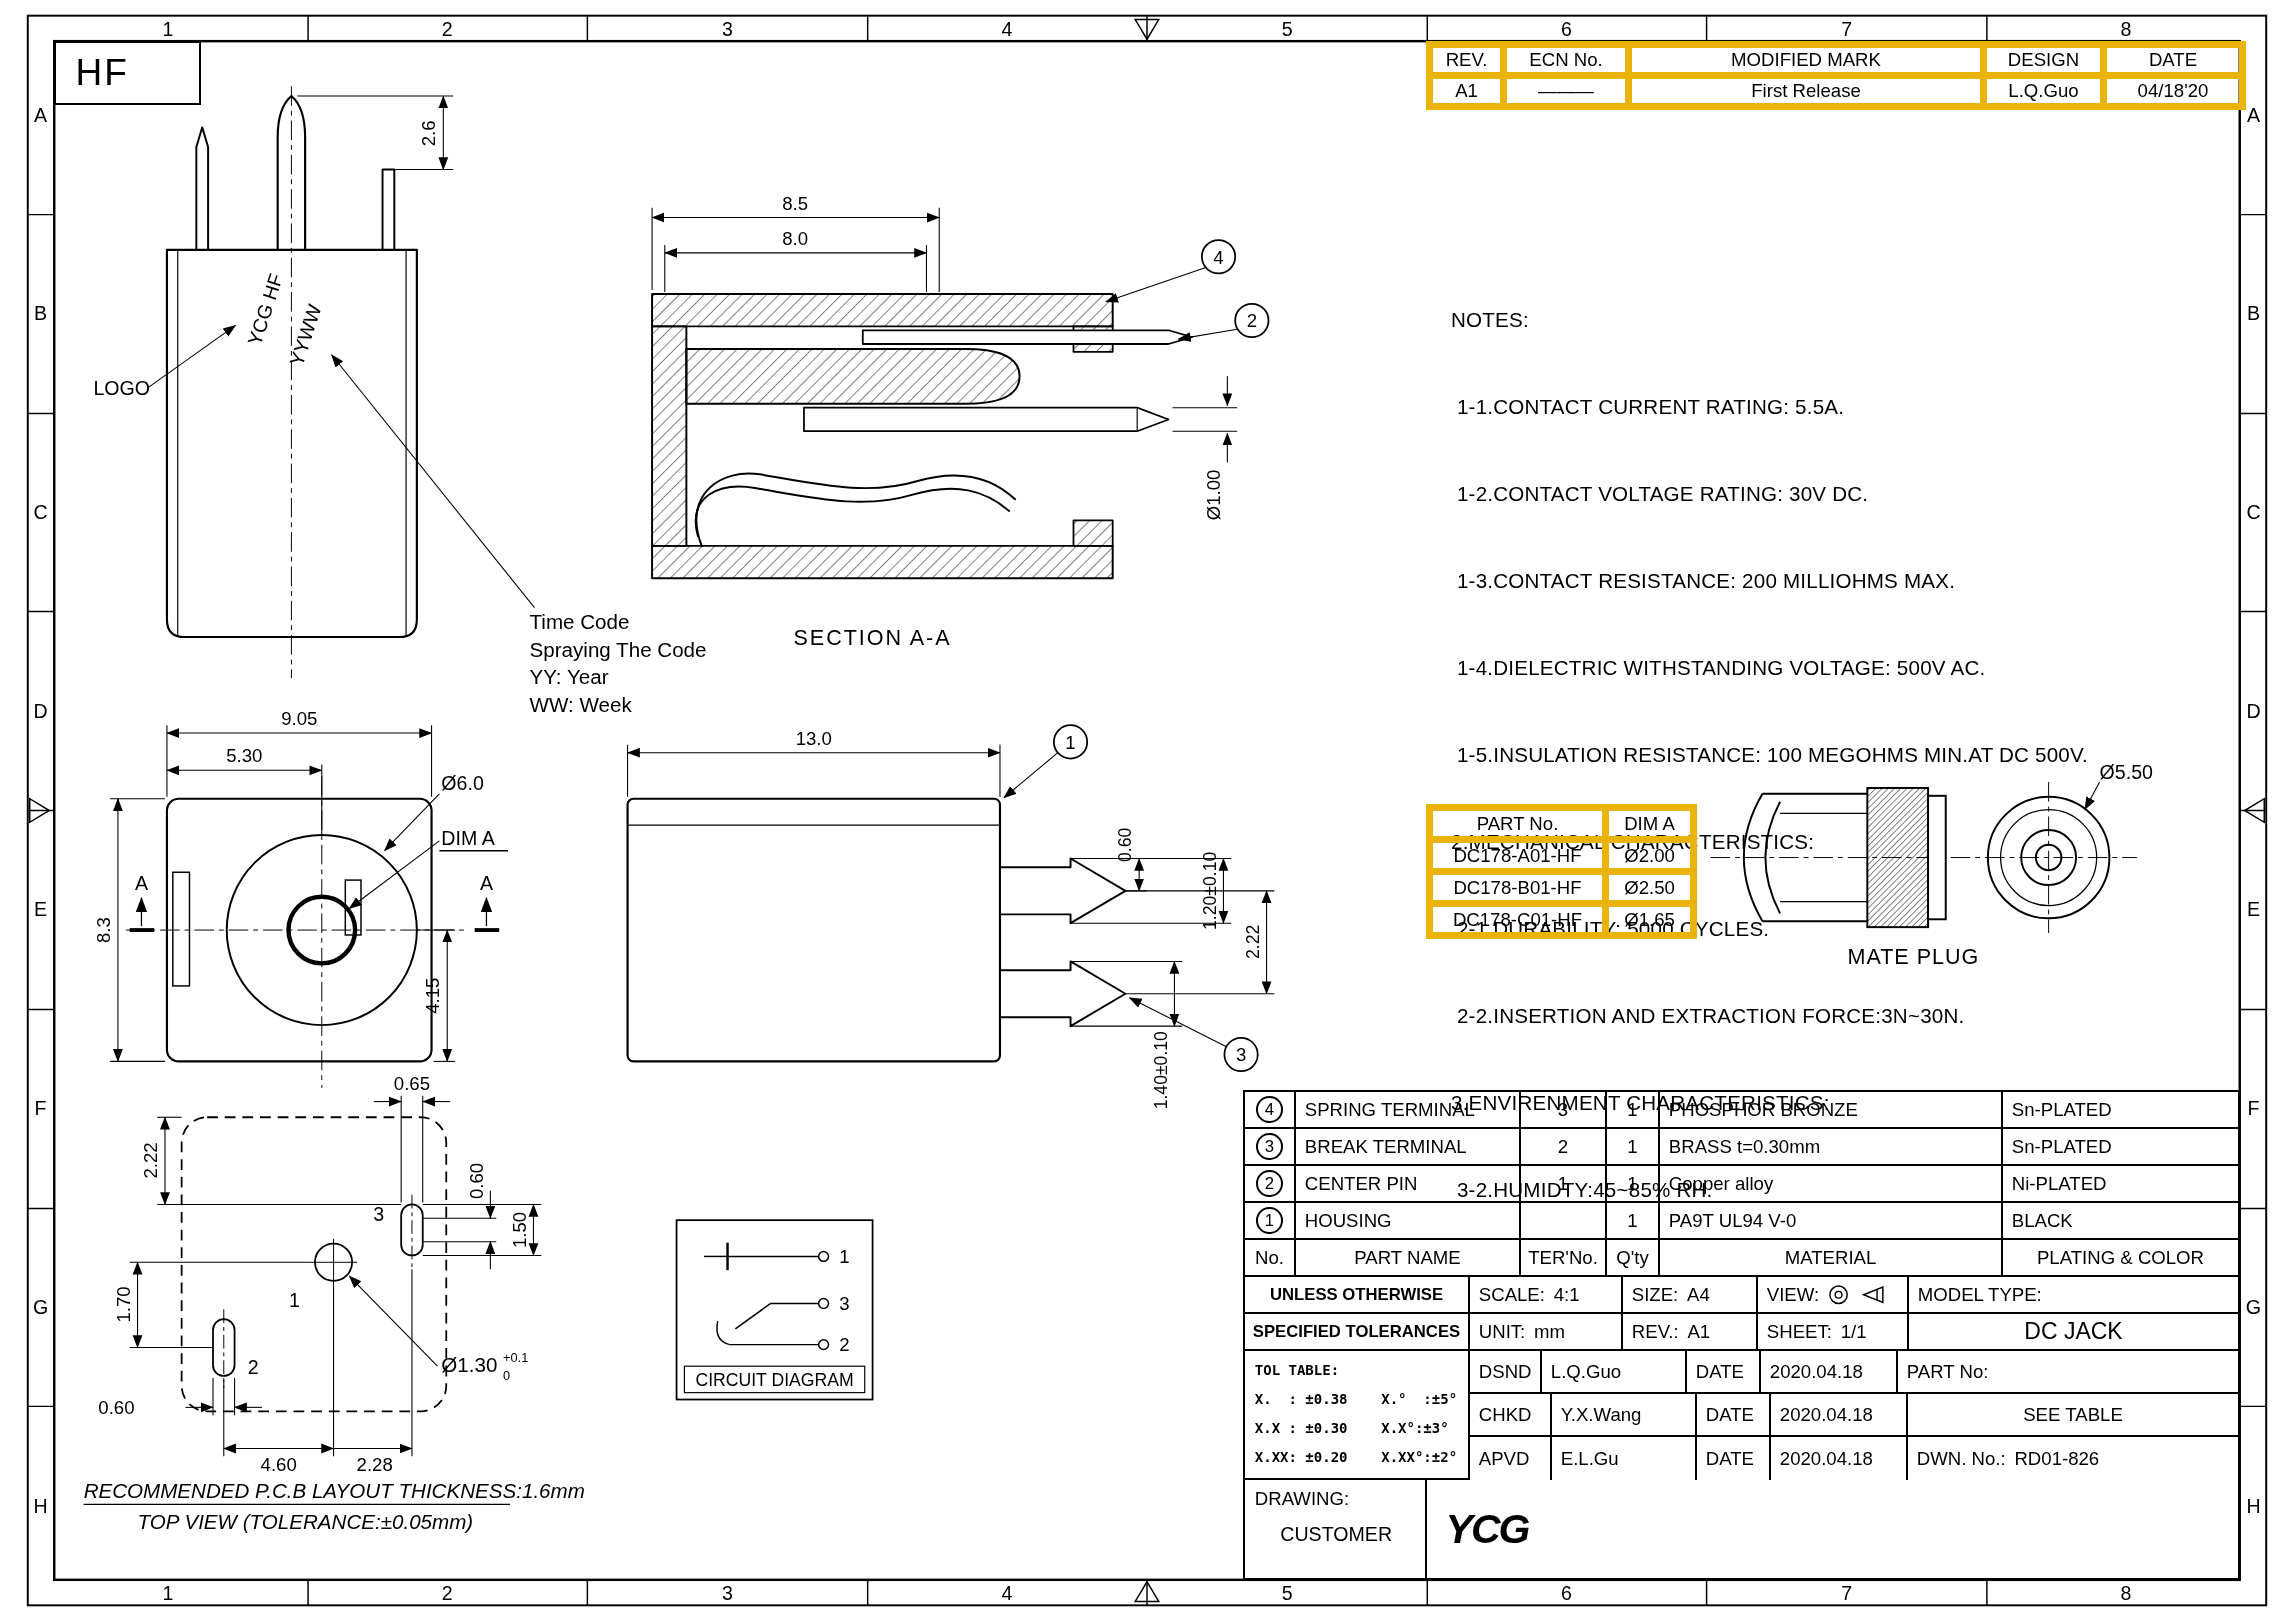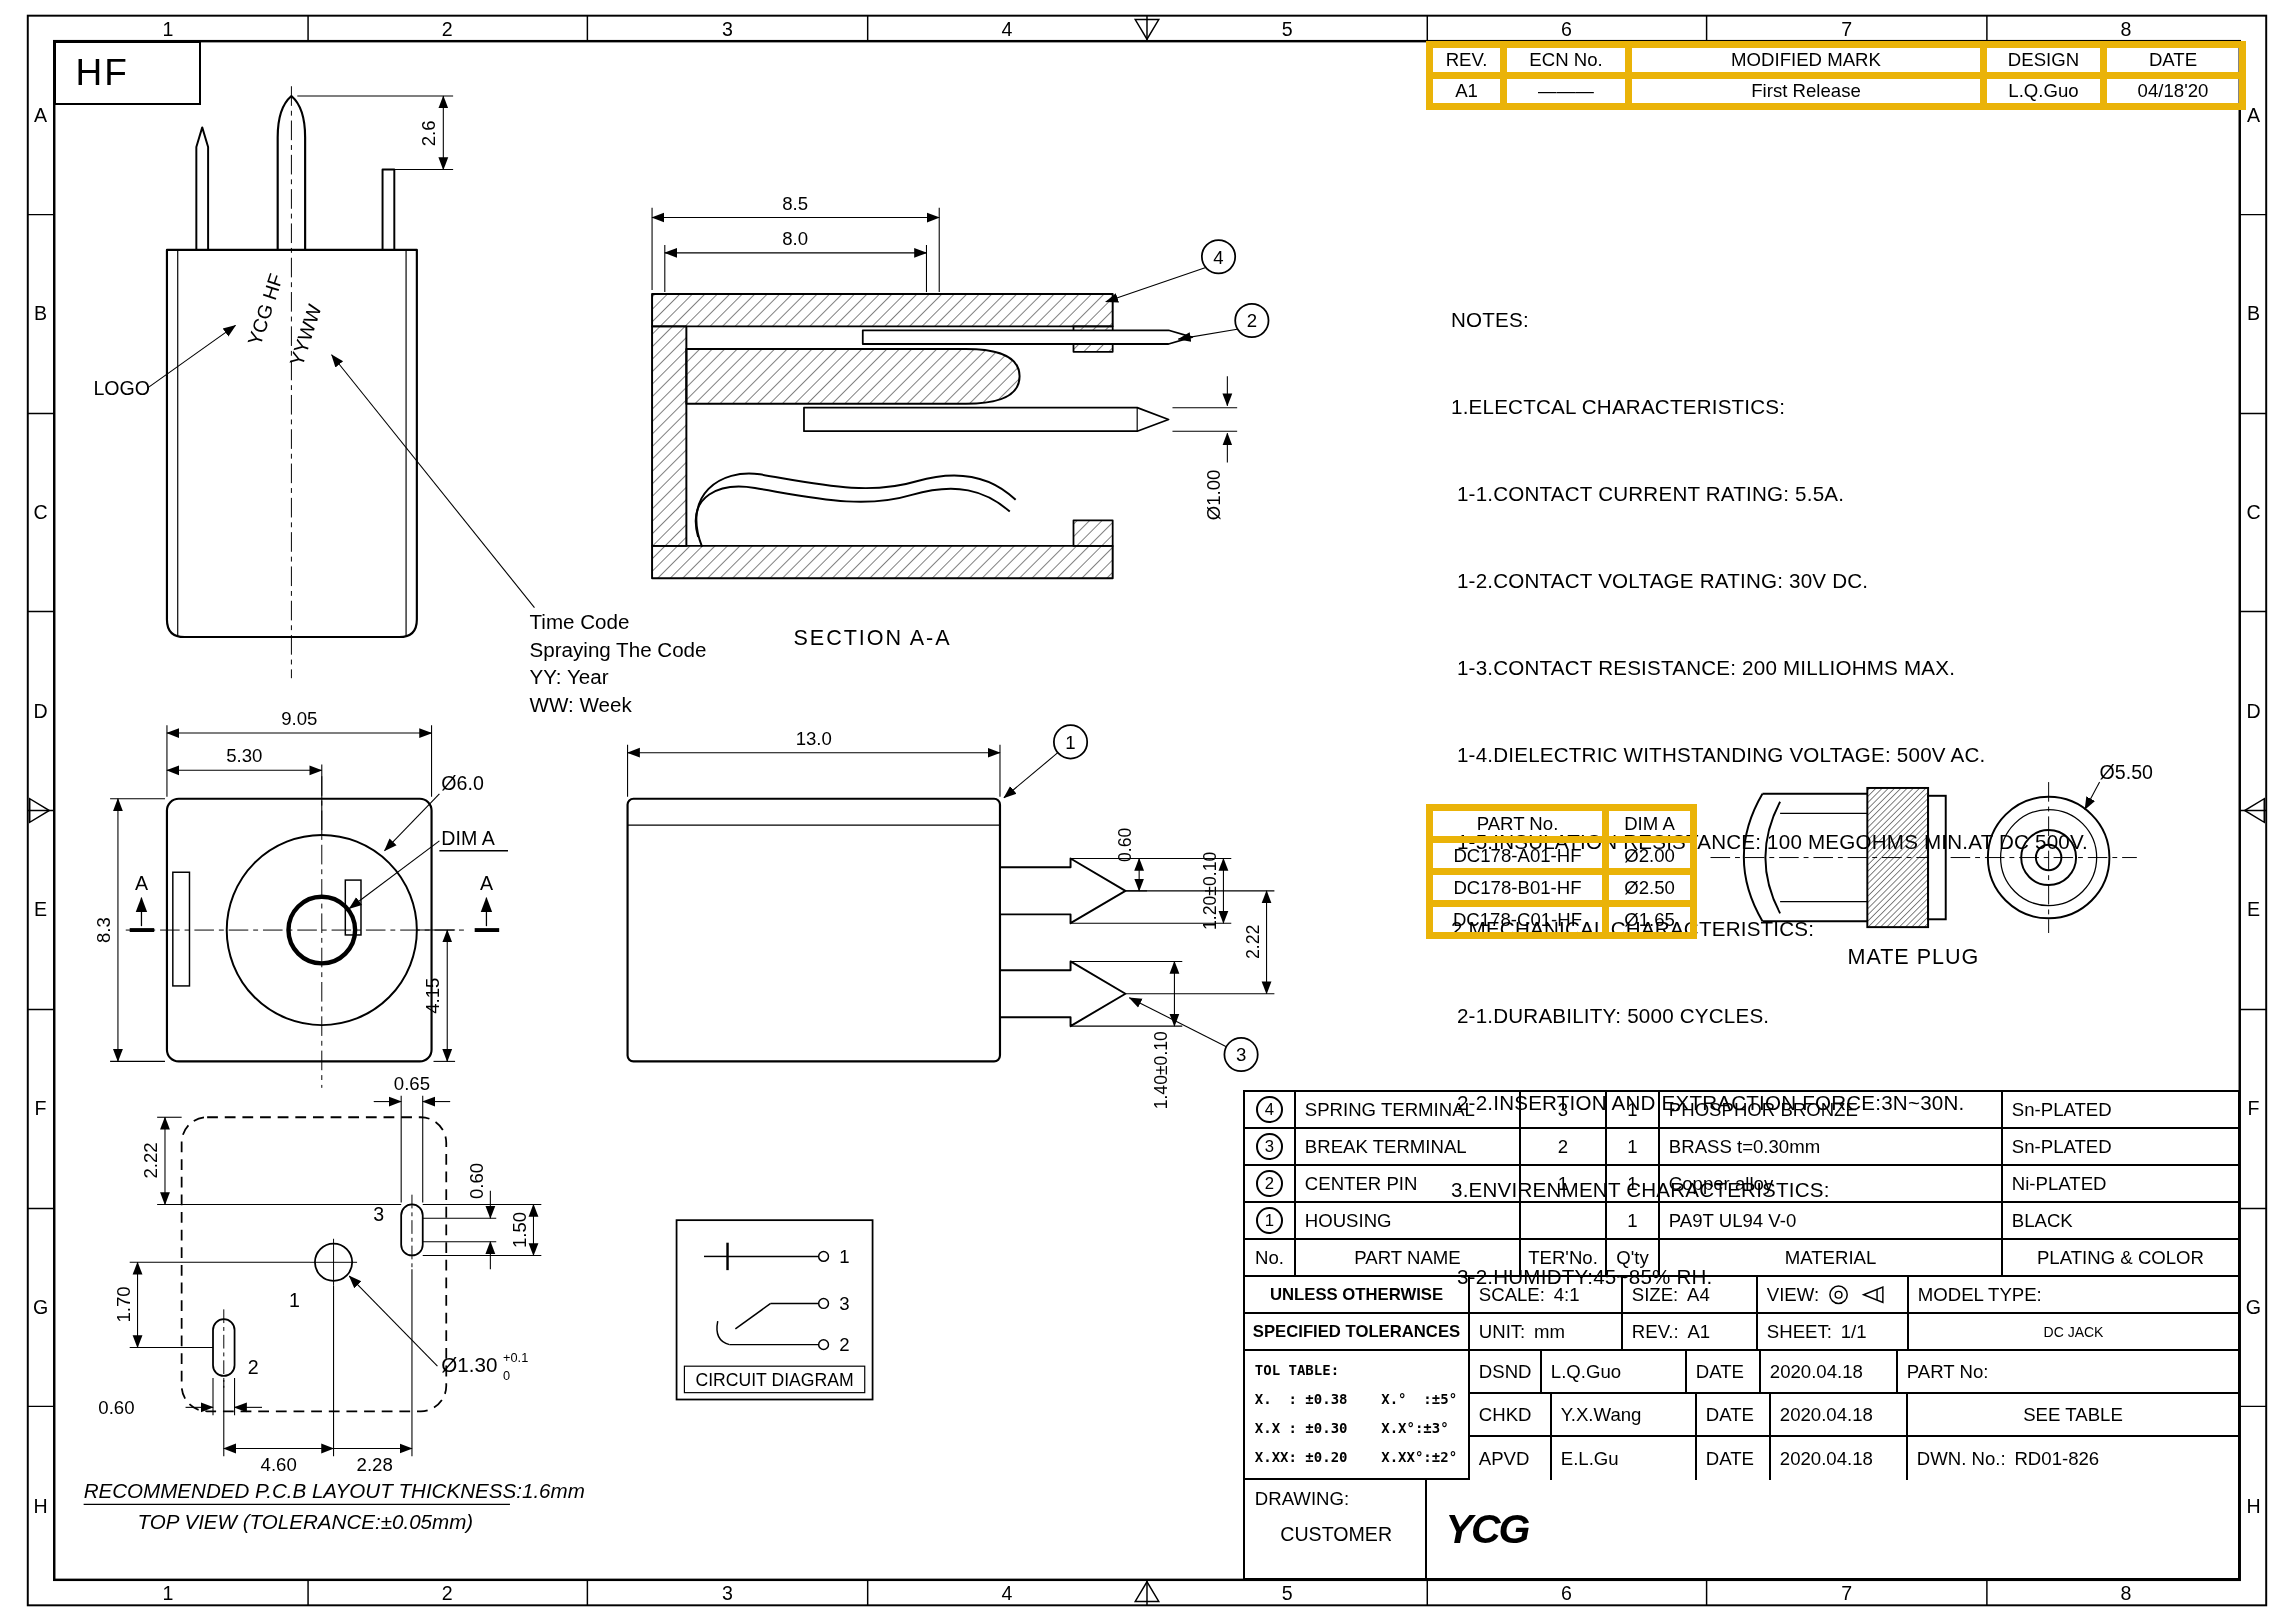--- a/index.html
+++ b/index.html
@@ -368,21 +368,20 @@
       <td>———</td>
       <td>First Release</td>
       <td>L.Q.Guo</td>
       <td>04/18'20</td>
     </tr>
   </tbody>
 </table>
 
 <div class="abs notes">
   <div>NOTES:</div>
-  <div>1.ELECTCAL CHARACTERISTICS:</div>
   <div> 1-1.CONTACT CURRENT RATING: 5.5A.</div>
   <div> 1-2.CONTACT VOLTAGE RATING: 30V DC.</div>
   <div> 1-3.CONTACT RESISTANCE: 200 MILLIOHMS MAX.</div>
   <div> 1-4.DIELECTRIC WITHSTANDING VOLTAGE: 500V AC.</div>
   <div> 1-5.INSULATION RESISTANCE: 100 MEGOHMS MIN.AT DC 500V.</div>
   <div>2.MECHANICAL CHARACTERISTICS:</div>
   <div> 2-1.DURABILITY: 5000 CYCLES.</div>
   <div> 2-2.INSERTION AND EXTRACTION FORCE:3N~30N.</div>
   <div>3.ENVIRENMENT CHARACTERISTICS:</div>
   <div> 3-2.HUMIDTY:45~85% RH.</div>
@@ -493,21 +492,21 @@
       <span class="gap">mm</span>
     </div>
     <div class="c" style="width:135px">
       <span>REV.:</span>
       <span class="gap">A1</span>
     </div>
     <div class="c" style="width:151px">
       <span>SHEET:</span>
       <span class="gap">1/1</span>
     </div>
-    <div class="c ctr nr" style="flex:1;font-size:14px">DC JACK</div>
+    <div class="c ctr nr" style="flex:1;font-size:23px">DC JACK</div>
   </div>
 
   <div class="row" style="height:129px">
     <div class="c tolcell" style="width:225px">
       <div>TOL TABLE:</div>
       <div>X.  : ±0.38    X.°  :±5°</div>
       <div>X.X : ±0.30    X.X°:±3°</div>
       <div>X.XX: ±0.20    X.XX°:±2°</div>
     </div>
     <div style="flex:1;display:flex;flex-direction:column">

